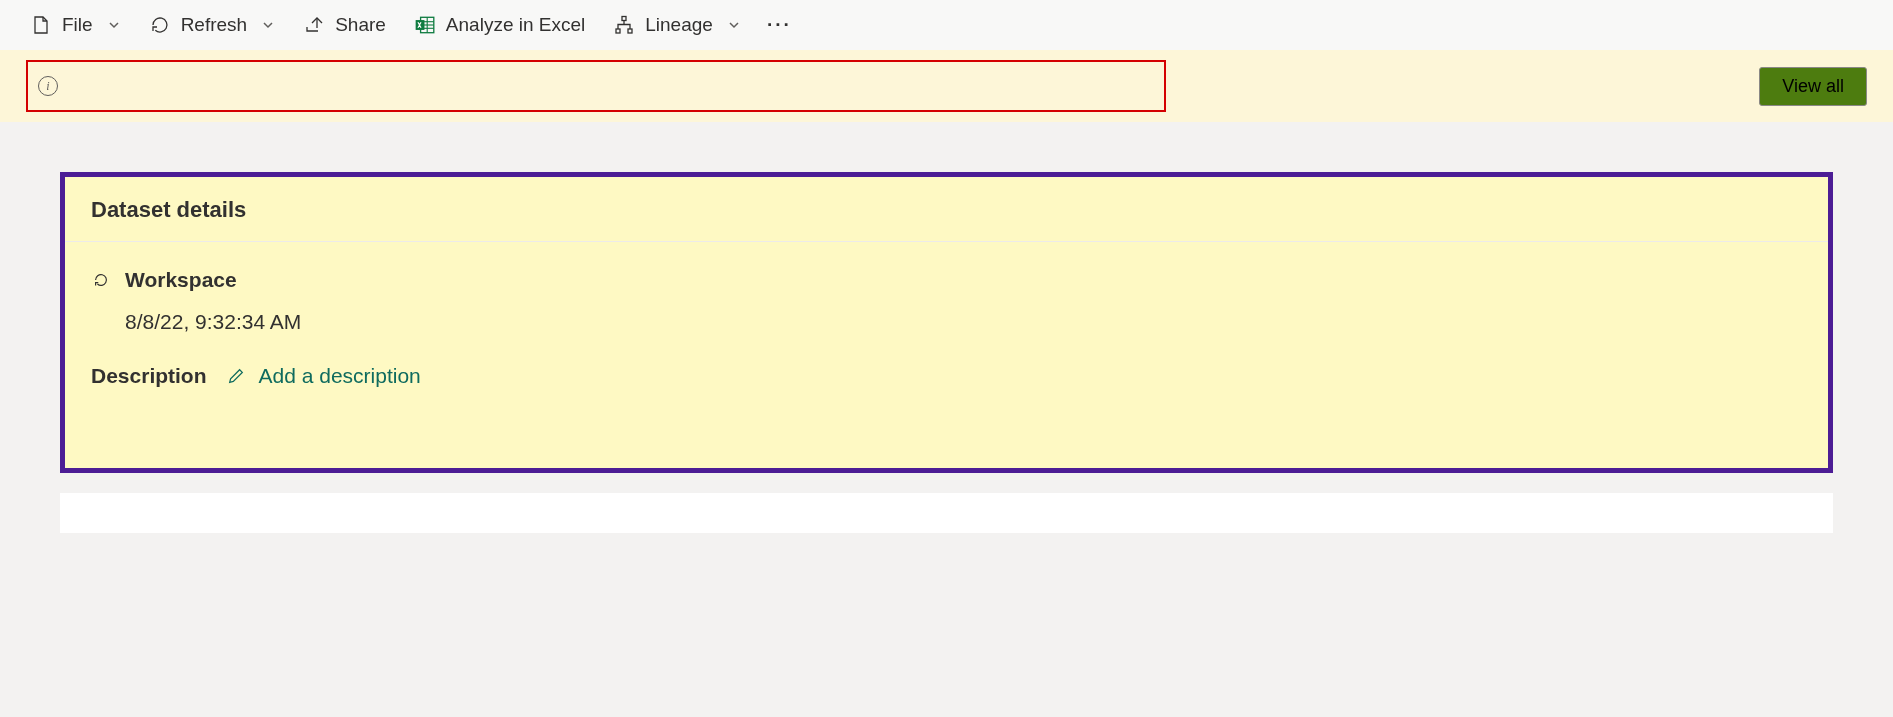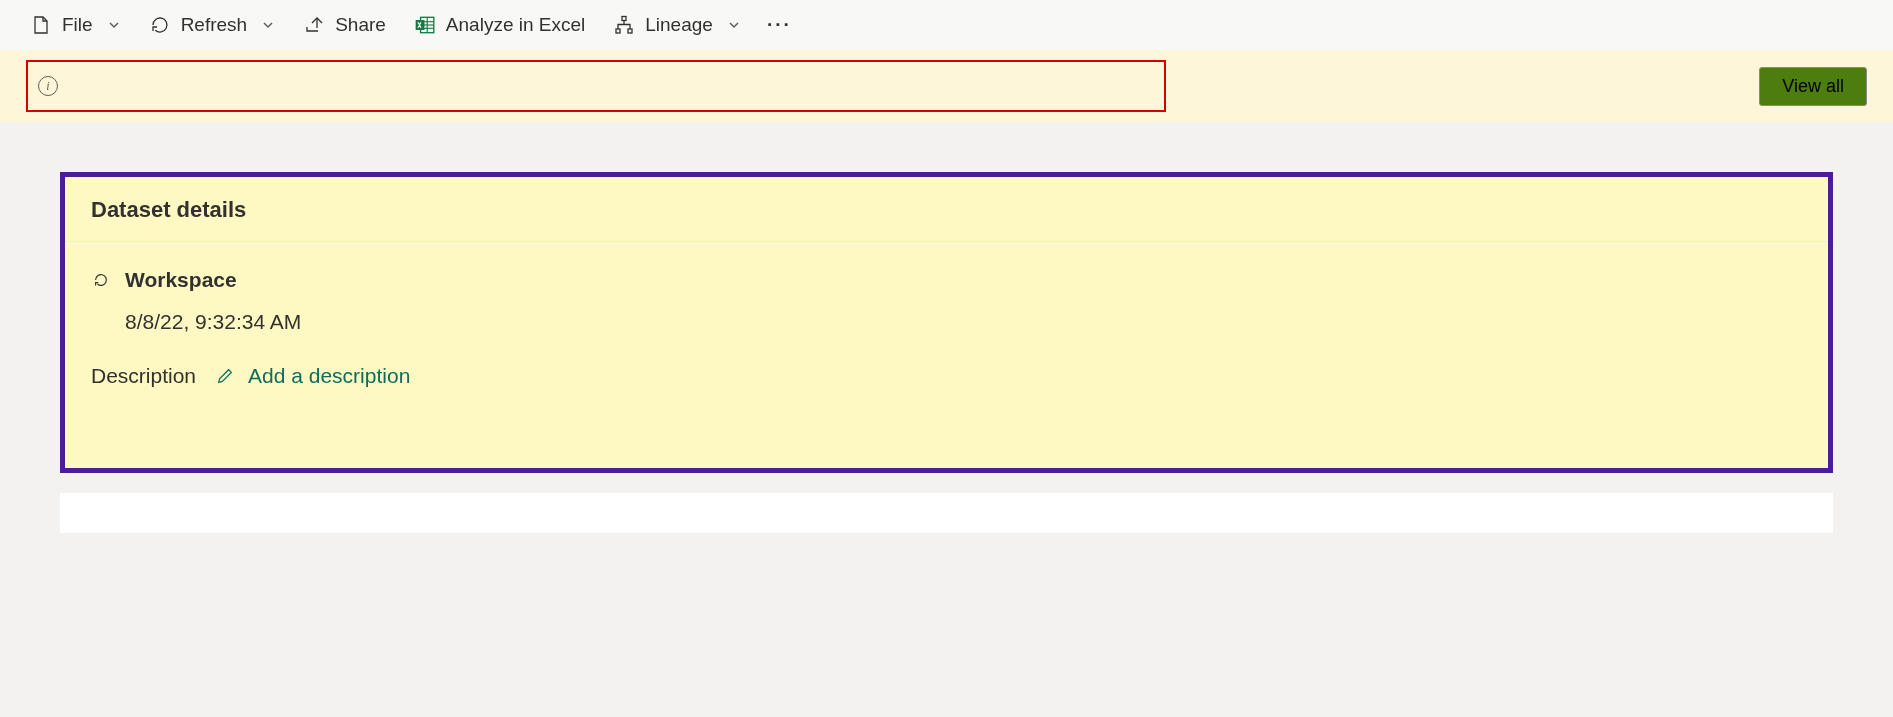--- a/index.html
+++ b/index.html
@@ -114,21 +114,21 @@
       font-weight: 500;
       padding-left: 34px;
     }
     .description-row {
       display: flex;
       align-items: center;
       gap: 20px;
       padding: 20px 26px 80px 26px;
       font-size: 21px;
     }
-    .description-label { font-weight: 400; }
+    .description-label { font-weight: 700; }
     .add-desc-link {
       display: inline-flex;
       align-items: center;
       gap: 14px;
       color: #0f6b5e;
       cursor: pointer;
       font-weight: 400;
     }
     .pencil-icon { width: 18px; height: 18px; display:inline-flex; }
     .spacer-card {

